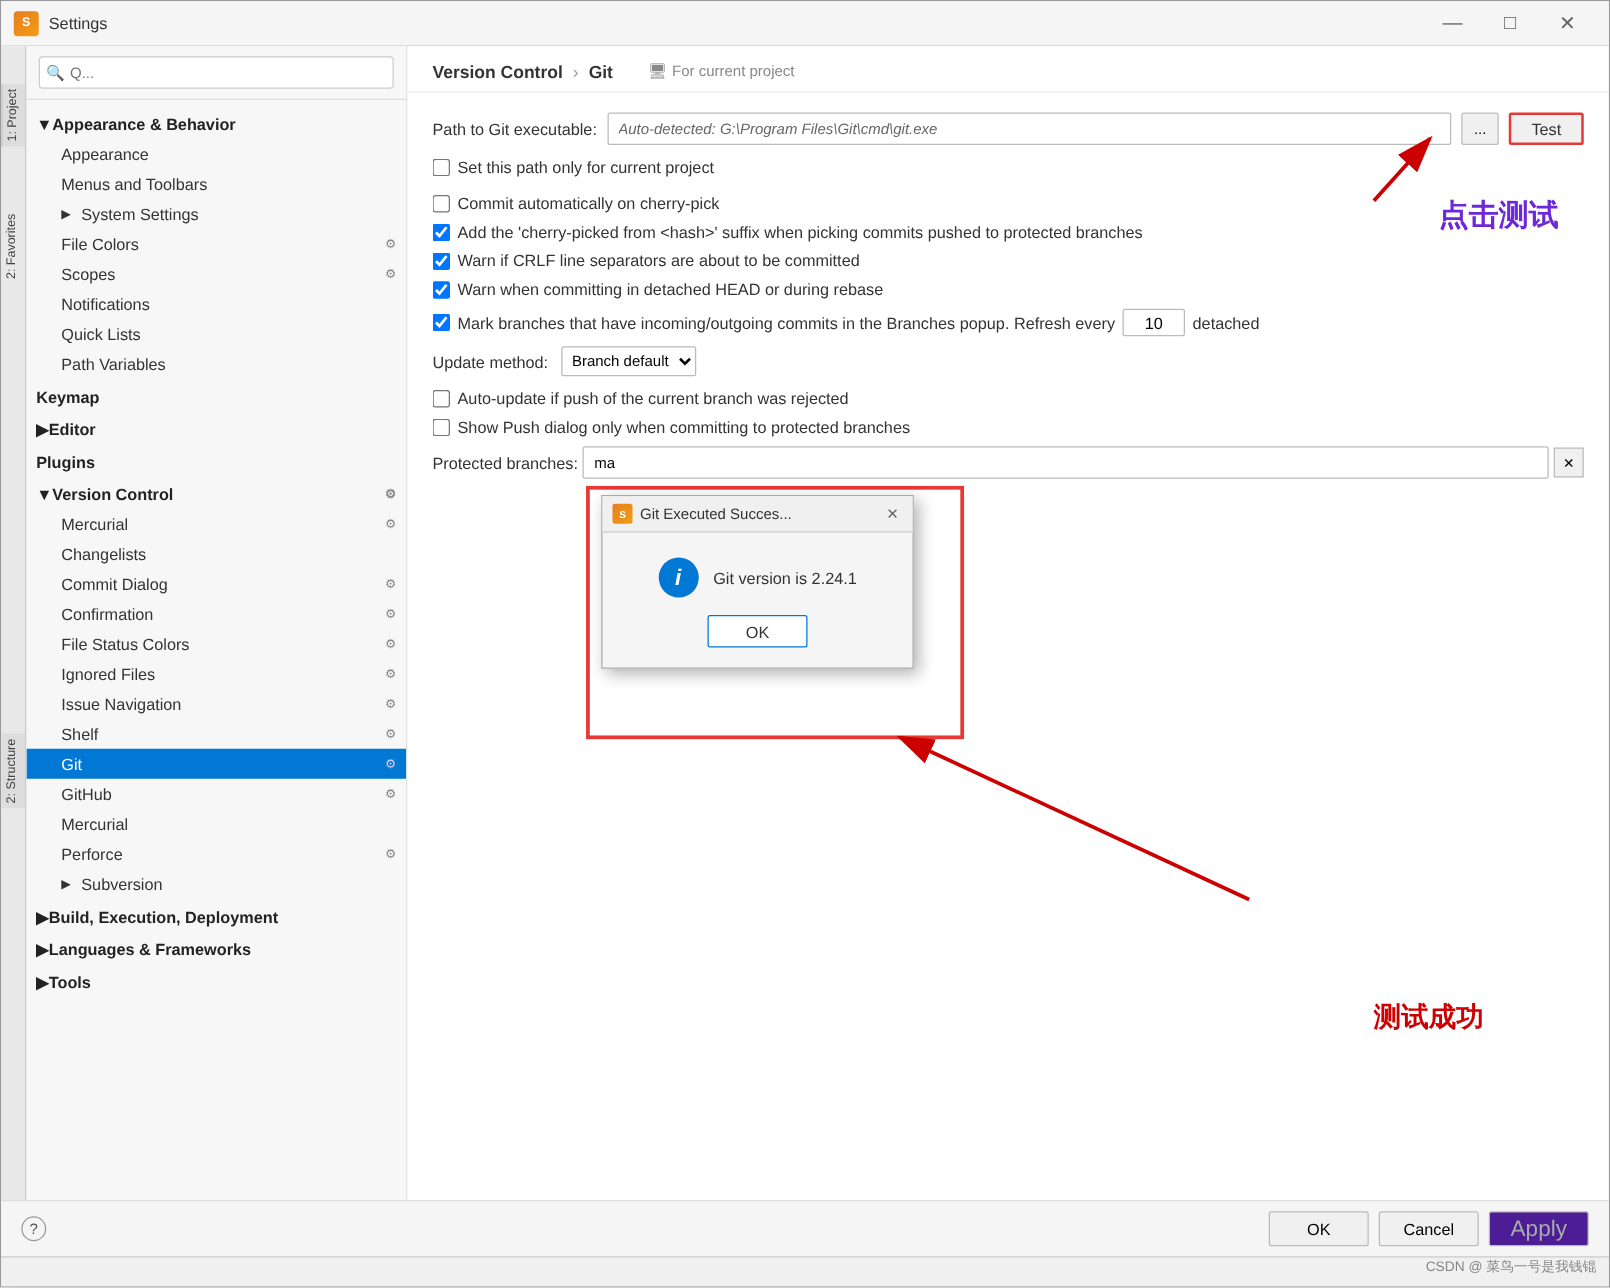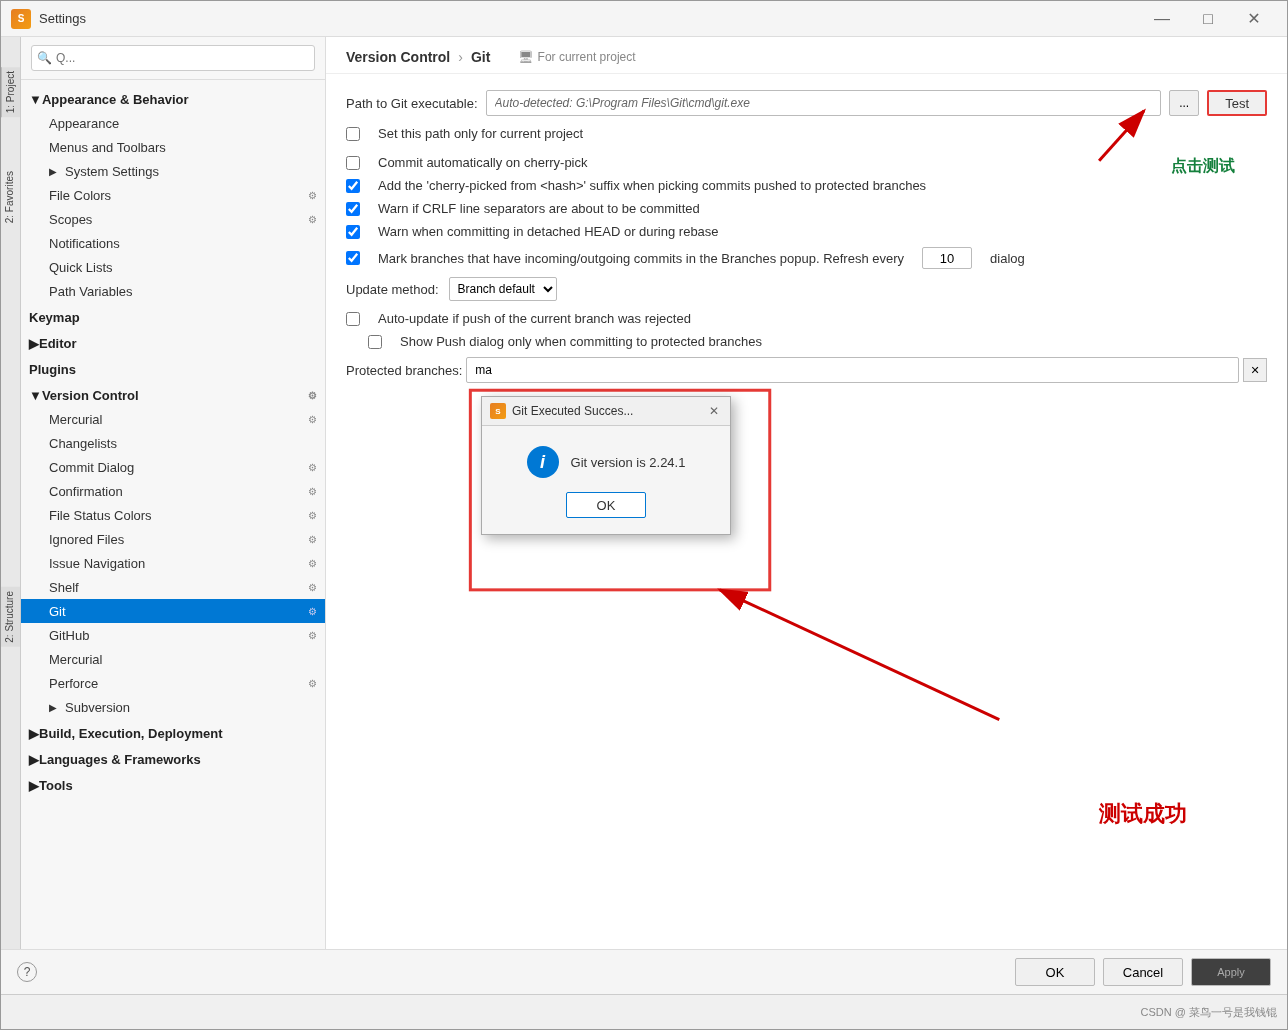--- a/index.html
+++ b/index.html
@@ -245,36 +245,35 @@
       cursor: pointer;
       font-size: 13px;
       font-weight: 500;
       color: #333;
     }
     
     .checkbox-row {
       display: flex;
       align-items: center;
       margin-bottom: 8px;
-      gap: 18px;
+      gap: 6px;
     }
     
     .checkbox-row input[type="checkbox"] {
       width: 14px;
       height: 14px;
       cursor: pointer;
     }
     
     .checkbox-label {
       font-size: 13px;
       color: #333;
     }
     
     .indent-row {
-      margin-left: 22px;
     }
     
     .minutes-input {
       width: 50px;
       height: 22px;
       border: 1px solid #bbb;
       border-radius: 2px;
       padding: 0 4px;
       font-size: 13px;
       text-align: center;
@@ -348,24 +347,24 @@
       background: #f0f0f0;
       border-radius: 2px;
       cursor: pointer;
       font-size: 13px;
     }
     
     .btn-apply {
       width: 80px;
       height: 28px;
       border: 1px solid #bbb;
-      background: #404040;
-      border-radius: 2px;
-      cursor: pointer;
-      font-size: 11px;
+      background: #4c1d95;
+      border-radius: 2px;
+      cursor: pointer;
+      font-size: 18px;
       color: #aaa;
     }
     
     .help-icon {
       margin-right: auto;
       width: 20px;
       height: 20px;
       border-radius: 50%;
       border: 1px solid #999;
       display: flex; align-items: center; justify-content: center;
@@ -473,44 +472,44 @@
       border: 1px solid #0078d4;
       background: white;
       border-radius: 2px;
       cursor: pointer;
       font-size: 13px;
       color: #333;
     }
     
     
     .status-bar {
-      height: 35px;
+      height: 24px;
       background: #f0f0f0;
       border-top: 1px solid #ccc;
       display: flex;
-      align-items: center;
+      align-items: flex-start;
       padding: 0 10px;
       font-size: 11px;
       color: #555;
       flex-shrink: 0;
     }
     
     .status-bar-right {
       margin-left: auto;
       font-size: 11px;
       color: #888;
     }
 
     .annotation-click {
       position: absolute;
       top: 155px;
-      right: 52px;
-      font-size: 16px;
+      right: 40px;
+      font-size: 24px;
       font-weight: bold;
-      color: #15803d;
+      color: #6d28d9;
       z-index: 7;
       pointer-events: none;
       font-family: 'SimHei', 'Microsoft YaHei', sans-serif;
     }
 
     .annotation-success {
       position: absolute;
       bottom: 200px;
       right: 100px;
       font-size: 22px;
@@ -725,21 +724,21 @@
 
         <div class="checkbox-row">
           <input type="checkbox" id="warn-detached" checked="" style="">
           <label for="warn-detached" class="checkbox-label">Warn when committing in detached HEAD or during rebase</label>
         </div>
 
         <div class="checkbox-row">
           <input type="checkbox" id="mark-branches" checked="" style="">
           <label for="mark-branches" class="checkbox-label">Mark branches that have incoming/outgoing commits in the Branches popup.  Refresh every</label>
           <input type="text" class="minutes-input" value="10" style="">
-          <span class="checkbox-label">dialog</span>
+          <span class="checkbox-label">detached</span>
         </div>
 
         <div class="update-row">
           <span class="update-label">Update method:</span>
           <select class="select-method">
             <option>Branch default</option>
             <option>Merge</option>
             <option>Rebase</option>
           </select>
         </div>

